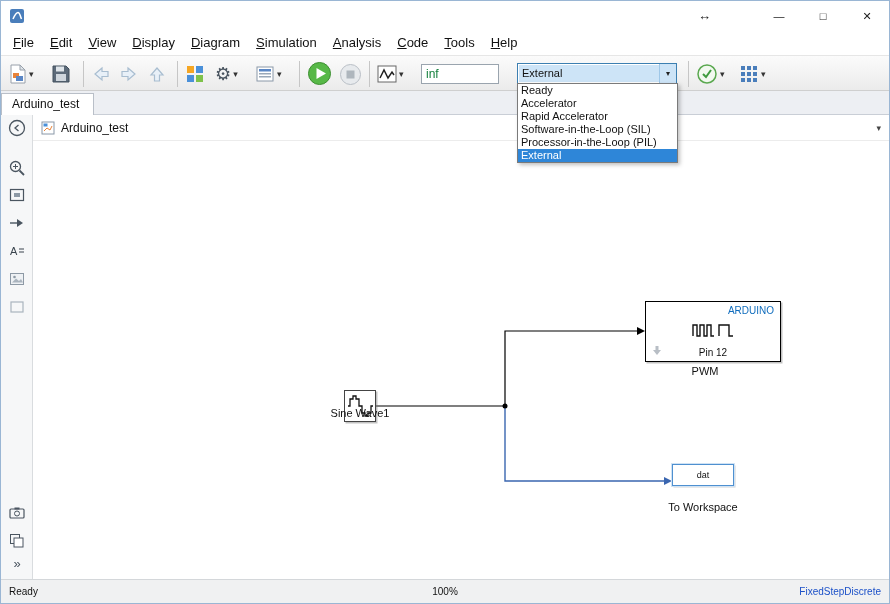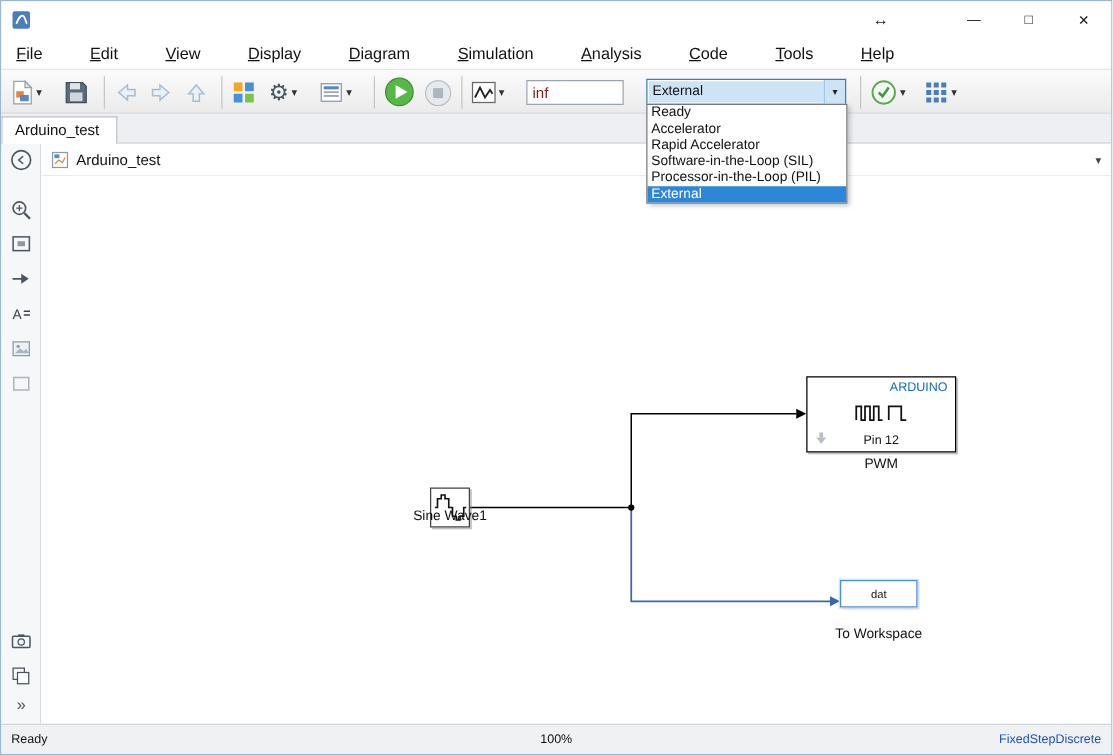--- a/index.html
+++ b/index.html
@@ -9,33 +9,33 @@
             border:1px solid #9ab6d4; overflow:hidden; font-size:12px; color:#111; }
 
   
   .titlebar { height:30px; display:flex; align-items:center; padding-left:8px; background:#fff; position:relative; }
   .title-text { margin-left:8px; font-size:12px; color:#222; }
   .dock-glyph { position:absolute; left:697px; top:7px; font-size:13px; color:#222; }
   .win-controls { position:absolute; right:0; top:0; height:30px; display:flex; }
   .win-btn { width:44px; height:30px; display:flex; align-items:center; justify-content:center; font-size:11px; color:#222; cursor:default; }
 
   
-  .menubar { height:24px; display:flex; padding-left:4px; background:#fff;gap:22px; }
+  .menubar { height:24px; display:flex; padding-left:4px; background:#fff; }
   .menu-item { display:inline-block; padding:0 8px; line-height:24px; font-size:13px; color:#111; cursor:default; }
   .menu-item::first-letter { text-decoration:underline; }
 
   
   .toolbar { position:relative; height:36px; background:linear-gradient(#fbfbfb,#ebebeb);
              border-top:1px solid #e6e6e6; border-bottom:1px solid #cfcfcf; }
   .tbtn { position:absolute; top:6px; height:24px; display:flex; align-items:center; gap:2px; }
   .chev { font-size:9px; color:#333; }
   .gear-glyph { font-size:18px; color:#4a5560; line-height:22px; }
   .sep { position:absolute; top:5px; width:1px; height:26px; background:#c6c6c6; }
   .stoptime { position:absolute; left:420px; top:8px; width:78px; height:20px; border:1px solid #9aa4ae;
-              padding:0 4px; font:12px "Liberation Sans",sans-serif; color:#7f1d1d; background:#fff; }
+              padding:0 4px; font:12px "Liberation Sans",sans-serif; color:#15803d; background:#fff; }
   .combo { position:absolute; left:516px; top:7px; width:160px; height:21px; border:1px solid #3c7fb1;
            background:#fff; display:flex; align-items:center; }
   .combo-text { flex:1; height:17px; margin:1px 0 1px 1px; line-height:17px; padding:0 3px;
                 background:#cde4f7; font-size:11px; white-space:nowrap; overflow:hidden; }
   .combo-btn { width:17px; height:19px; background:#cde4f7; border-left:1px solid #9ec7e8;
                display:flex; align-items:center; justify-content:center; font-size:8px; color:#222; }
 
   
   .dropdown { position:absolute; left:516px; top:82px; width:161px; background:#fff;
               border:1px solid #7a7a7a; box-shadow:2px 2px 4px rgba(0,0,0,.25); z-index:60; }
@@ -61,21 +61,21 @@
   .bc-arrow { position:absolute; right:8px; font-size:9px; color:#444; }
 
   
   .canvas { position:relative; flex:1; background:#fff; overflow:hidden; }
   .wires { position:absolute; left:0; top:0; }
   .w  { stroke:#000; stroke-width:1.2; fill:none; }
   .ws { stroke:var(--wiresel); stroke-width:1.4; fill:none; }
   .block { position:absolute; background:#fff; }
   .sine-block { left:311px; top:249px; width:32px; height:32px; border:1px solid #444;
                 box-shadow:1.5px 1.5px 0 rgba(120,120,120,.45); display:flex; align-items:center; justify-content:center; }
-  .pwm-block { left:612px; top:160px; width:120px; height:61px; border:1px solid #000;
+  .pwm-block { left:612px; top:160px; width:136px; height:61px; border:1px solid #000;
                box-shadow:1.5px 1.5px 0 rgba(120,120,120,.45); }
   .pwm-header { position:absolute; top:3px; right:6px; font-size:10px; color:var(--arduino); }
   .pwm-wave { position:absolute; top:19px; left:50%; transform:translateX(-50%); }
   .pwm-dl { position:absolute; left:5px; bottom:4px; }
   .pwm-pin { position:absolute; bottom:3px; left:0; width:100%; text-align:center; font-size:10px; color:#111; }
   .tws-block { left:639px; top:323px; width:62px; height:22px; border:1px solid #4f90d0;
                box-shadow:0 0 0 1px #cfe2f4, 1.5px 1.5px 0 rgba(120,120,120,.35);
                display:flex; align-items:center; justify-content:center; font-size:9px; }
   .block-label { position:absolute; text-align:center; font-size:11px; color:#111; }
   .sine-label { left:267px; top:266px; width:120px; }

